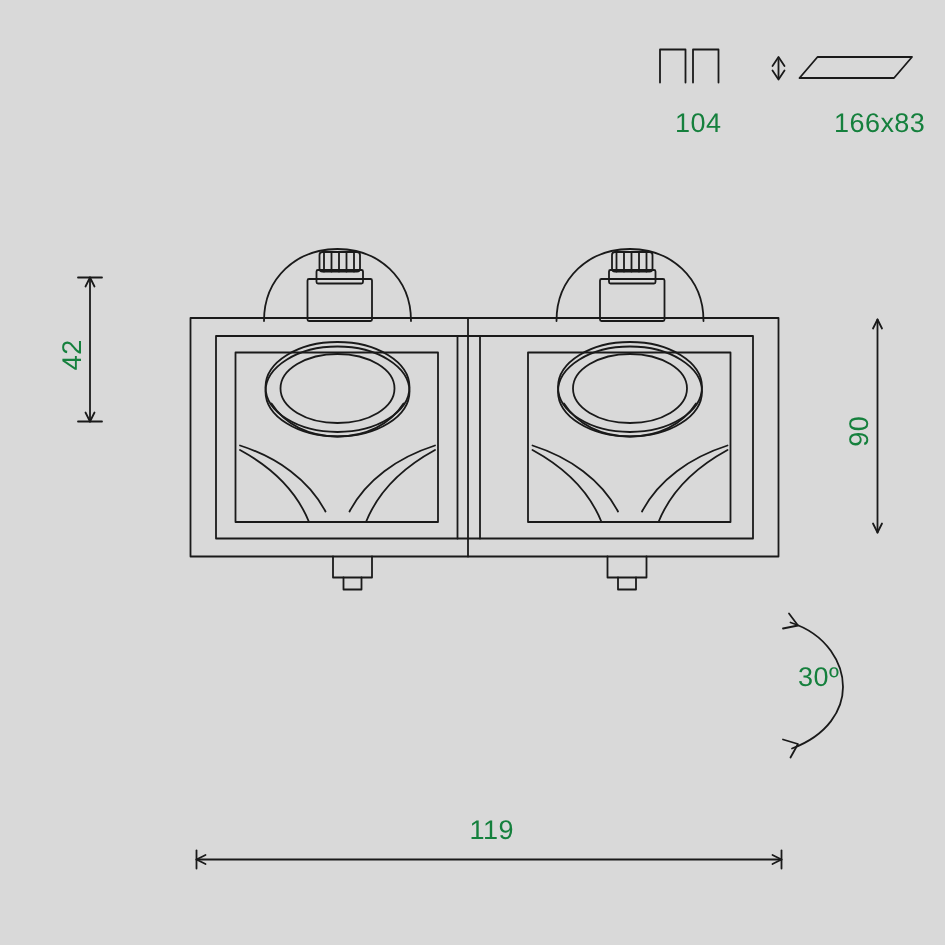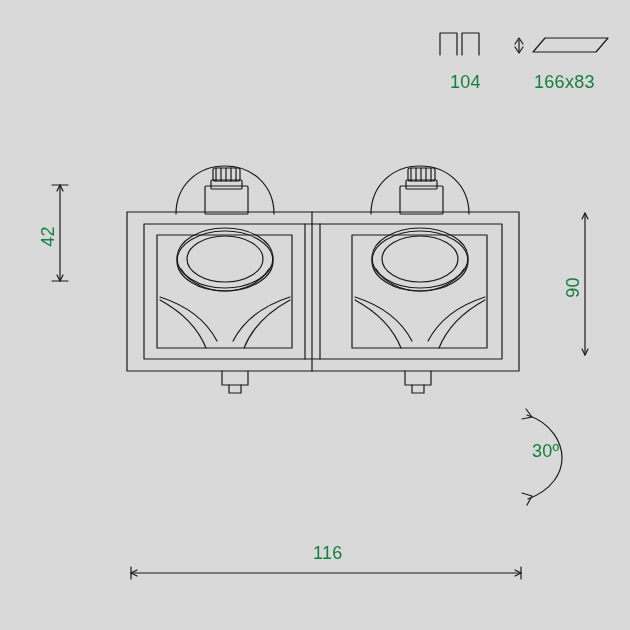--- a/index.html
+++ b/index.html
@@ -153,23 +153,23 @@
         <g>
           <path d="M405 371 L405 385 L431 385 L431 371"></path>
           <path d="M412 385 L412 393 L424 393 L424 385"></path>
         </g>
       </g>
     </g>
   </svg>
 
   <div class="dim-text" style="left:450px; top:72px;">104</div>
 
-  <div class="dim-text" style="left:534px; top:72px;">166x83</div>
+  <div class="dim-text" style="left:556px; top:72px;">166x83</div>
 
   <div class="dim-text rot-90" style="left:38px; top:226px;">42</div>
 
   <div class="dim-text rot-90" style="left:563px; top:277px;">90</div>
 
   <div class="dim-text" style="left:512px; top:441px;margin-left:20px;">30º</div>
 
-  <div class="dim-text" style="left:313px; top:543px;">116</div>
+  <div class="dim-text" style="left:313px; top:543px;">119</div>
 
 </div>
 
 </body></html>

